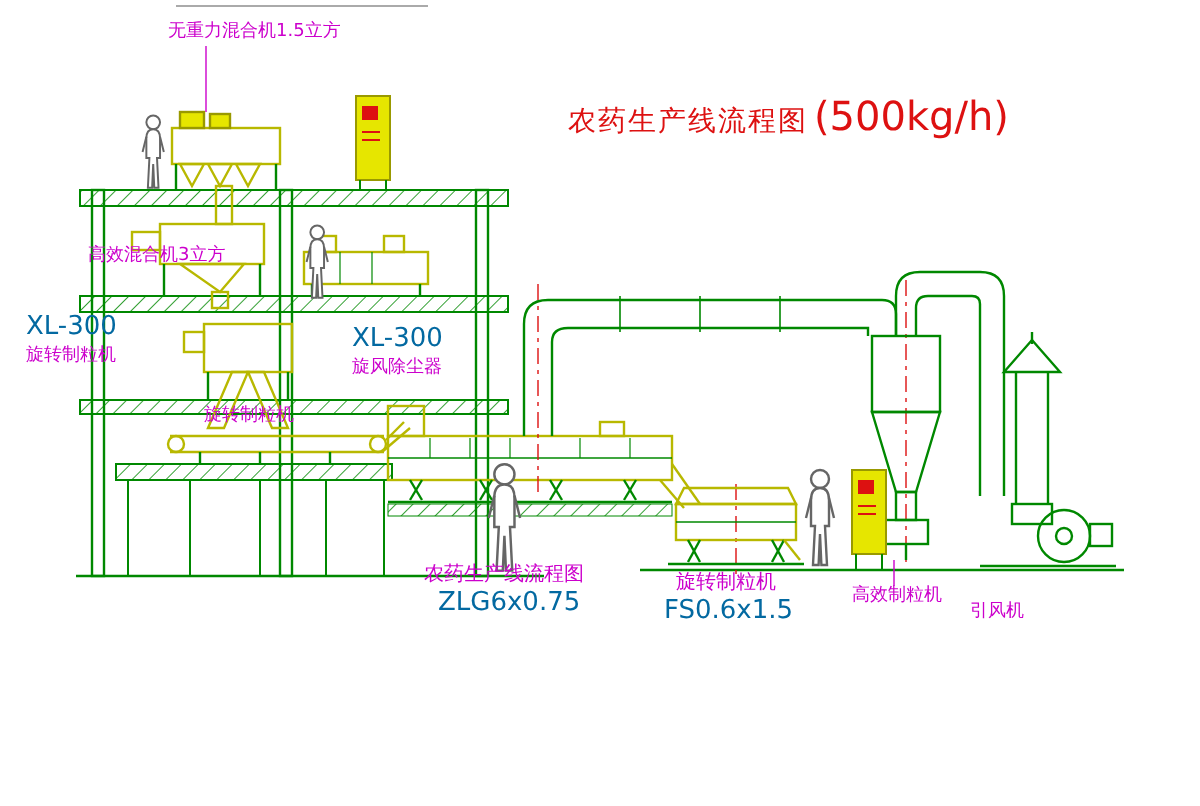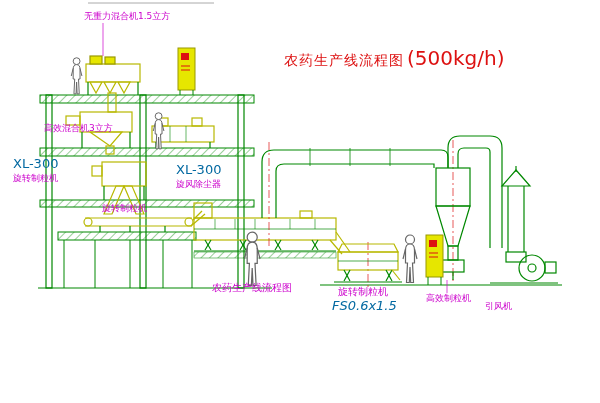--- a/index.html
+++ b/index.html
@@ -235,18 +235,19 @@
   </div>
 
   <div class="label magenta s9" style="left:84px;top:12px;">无重力混合机1.5立方</div>
   <div class="label magenta s9" style="left:44px;top:124px;">高效混合机3立方</div>
   <div class="label yellow  s13" style="left:13px;top:157px;">XL-300</div>
   <div class="label magenta s9" style="left:13px;top:174px;">旋转制粒机</div>
   <div class="label yellow  s13" style="left:176px;top:163px;">XL-300</div>
   <div class="label magenta s9" style="left:176px;top:180px;">旋风除尘器</div>
   <div class="label magenta s9" style="left:102px;top:204px;">旋转制粒机</div>
   <div class="label magenta s10" style="left:212px;top:282px;">农药生产线流程图</div>
+  <div class="label yellow  s13" style="left:219px;top:295px;">ZLG6x0.75</div>
   <div class="label magenta s10" style="left:338px;top:286px;">旋转制粒机</div>
-  <div class="label yellow  s13" style="left:332px;top:299px;font-style:italic;">FS0.6x1.5</div>
+  <div class="label yellow  s13" style="left:332px;top:299px;">FS0.6x1.5</div>
   <div class="label magenta s9" style="left:426px;top:294px;">高效制粒机</div>
   <div class="label magenta s9" style="left:485px;top:302px;">引风机</div>
 
 </div>
 
 </body></html>

